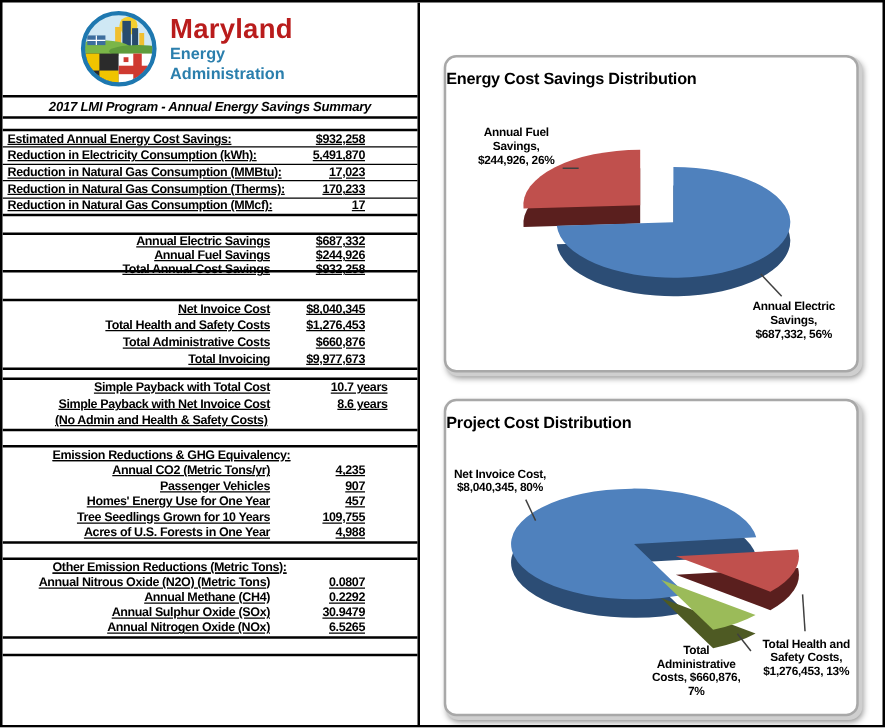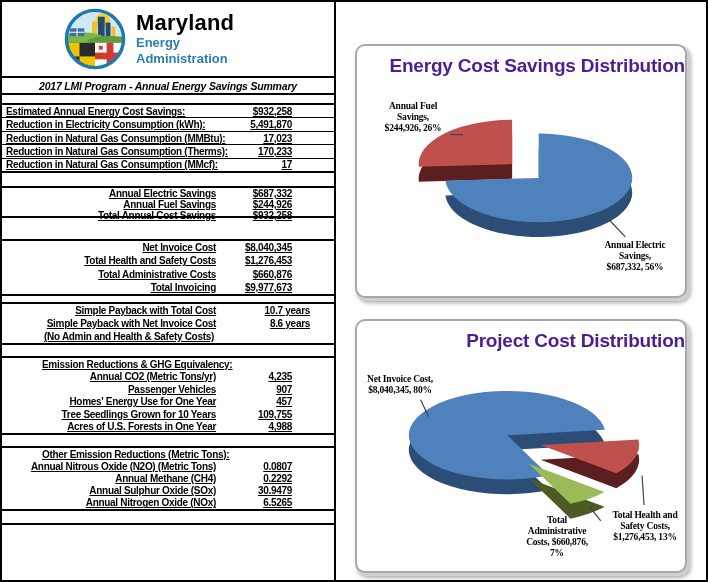--- a/index.html
+++ b/index.html
@@ -11,21 +11,21 @@
   }
   
   .tbl{
     position:absolute;left:0;top:0;bottom:0;width:334px;
     border-right:2px solid #000;display:flex;flex-direction:column;
     color:#000;
   }
   .logo-box{height:74px;display:flex;align-items:center;padding-left:62px;}
   .logo-circle{width:62px;height:62px;flex:0 0 auto;}
   .logo-text{margin-left:10px;line-height:1;}
-  .logo-name{font-size:22px;font-weight:bold;color:#000000;letter-spacing:.2px;}
+  .logo-name{font-size:22px;font-weight:bold;color:#b91c1c;letter-spacing:.2px;}
   .logo-sub{font-size:13px;font-weight:600;color:#2b7fad;margin-top:2px;line-height:14px;}
   .title-row{
     height:19px;border-top:2px solid #000;border-bottom:2px solid #000;
     display:flex;align-items:center;justify-content:center;
     font-size:10.5px;font-weight:bold;letter-spacing:-.2px;font-style:italic;
   }
   .gap{flex:0 0 auto;}
   .sec{border-top:2px solid #000;border-bottom:2px solid #000;display:flex;flex-direction:column;flex:0 0 auto;text-decoration:underline;}
   .row{flex:1;display:flex;align-items:center;font-size:10px;font-weight:bold;letter-spacing:-.3px;}
   .sec.lines .row + .row{border-top:1.5px solid #000;}
@@ -38,27 +38,27 @@
   .endbox{border-top:2px solid #000;flex:1;}
   
   .panel{
     position:absolute;left:353px;width:332px;height:254px;background:#fff;
     border:2px solid #a8a8a8;border-radius:10px;
     box-shadow:2px 2px 0 1px #cfcfcf,3px 4px 5px rgba(0,0,0,.45);
   }
   .panel-1{top:42px;}
   .panel-2{top:317px;}
   .chart-title{
-    margin-top:9px;text-align:right;font-size:19px;font-weight:bold;
-    letter-spacing:-.2px;color:#4c1d95;
+    margin-top:9px;text-align:left;font-size:13px;font-weight:bold;
+    letter-spacing:-.2px;color:#000000;
   }
   .pie-svg{position:absolute;left:0;top:0;width:100%;height:100%;}
   .pie-label{
     position:absolute;font-size:9.5px;line-height:11px;font-weight:bold;
-    text-align:center;white-space:pre-line;color:#000;letter-spacing:-.2px;font-family:Liberation Serif, serif;
+    text-align:center;white-space:pre-line;color:#000;letter-spacing:-.2px;
   }
   .lb-fuel{left:10px;top:55px;width:92px;}
   .lb-electric{left:232px;top:194px;width:92px;}
   .lb-net{left:0px;top:53px;width:86px;}
   .lb-admin{left:152px;top:194px;width:96px;}
   .lb-hs{left:244px;top:189px;width:88px;}
 </style>
 </head>
 <body>
 

